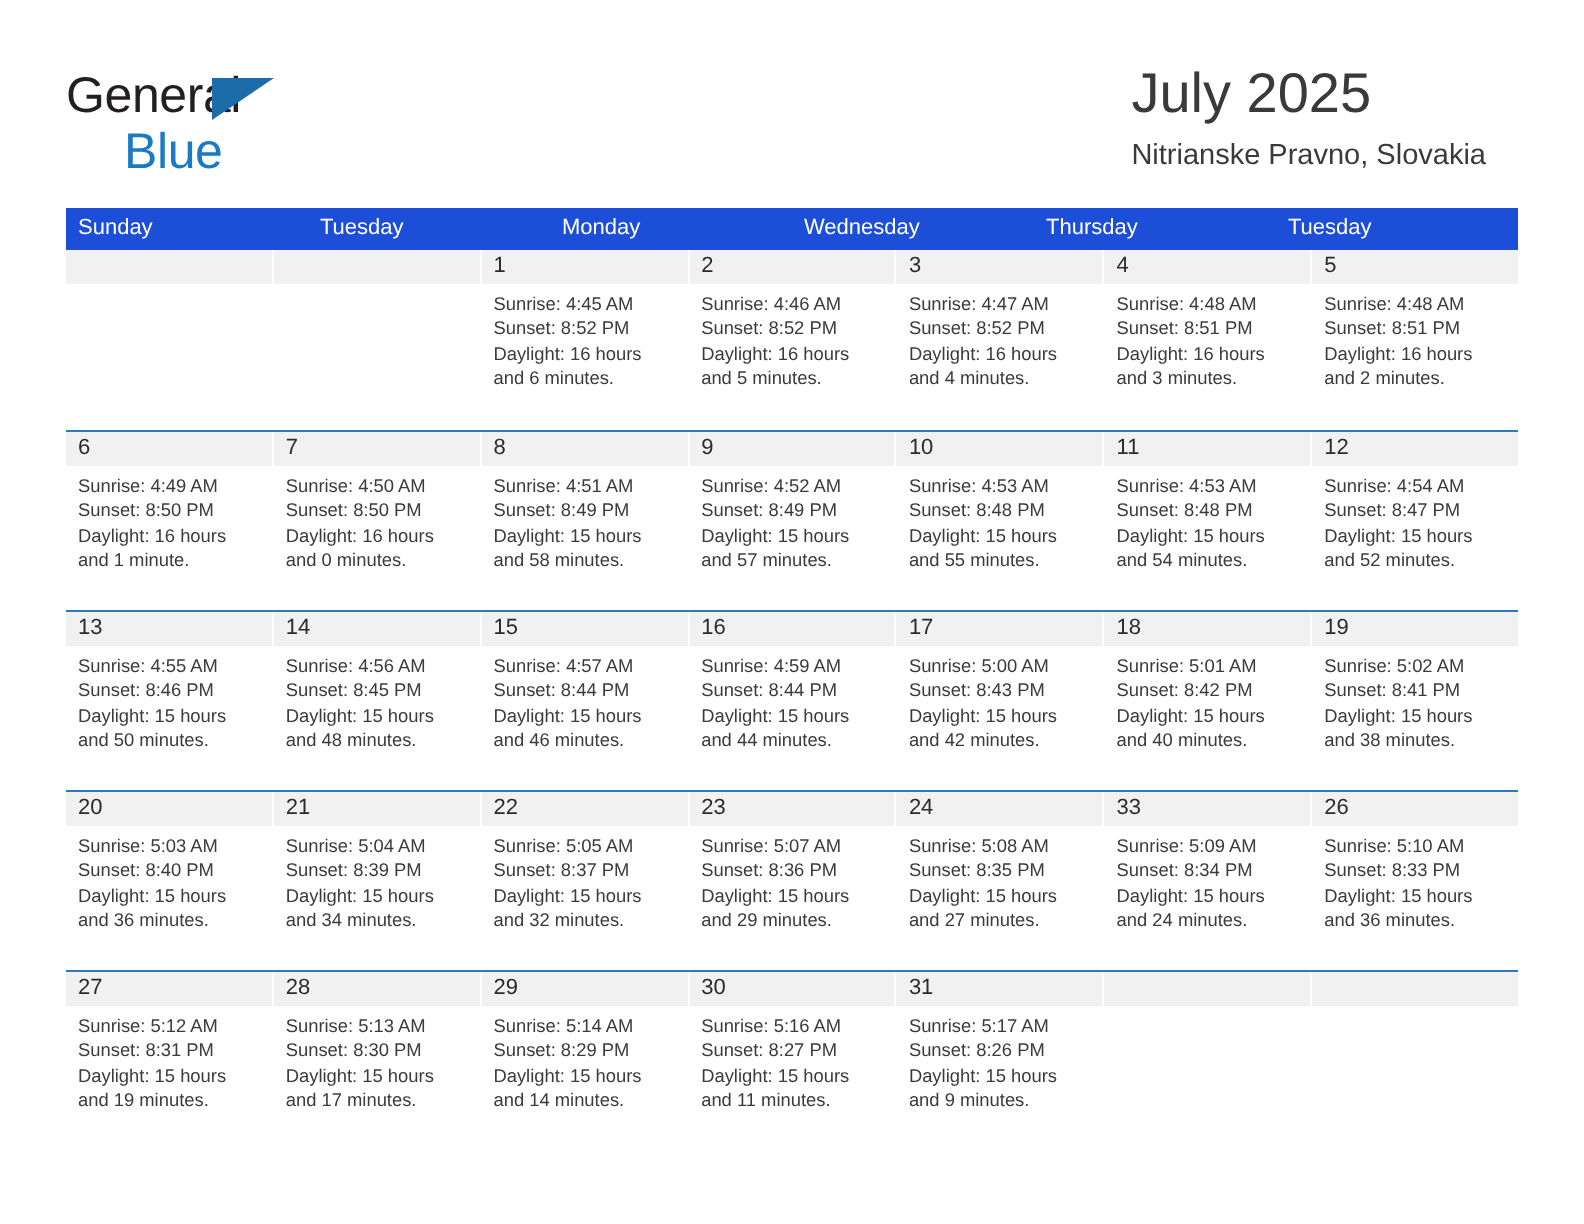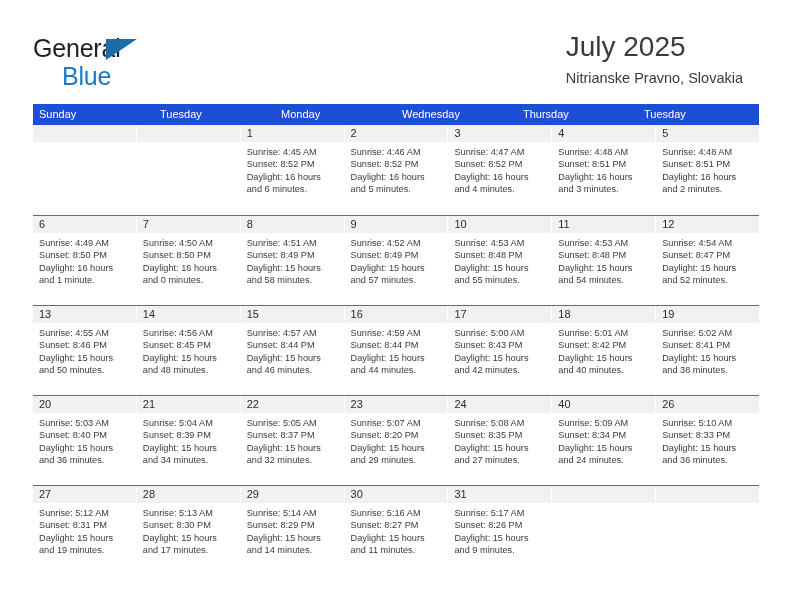--- a/index.html
+++ b/index.html
@@ -365,36 +365,36 @@
           <div>Sunrise: 5:05 AM</div>
           <div>Sunset: 8:37 PM</div>
           <div>Daylight: 15 hours</div>
           <div>and 32 minutes.</div>
         </div>
       </div>
       <div class="day-cell">
         <div class="day-number">23</div>
         <div class="day-info">
           <div>Sunrise: 5:07 AM</div>
-          <div>Sunset: 8:20 PM</div>
+          <div>Sunset: 8:36 PM</div>
           <div>Daylight: 15 hours</div>
           <div>and 29 minutes.</div>
         </div>
       </div>
       <div class="day-cell">
         <div class="day-number">24</div>
         <div class="day-info">
           <div>Sunrise: 5:08 AM</div>
           <div>Sunset: 8:35 PM</div>
           <div>Daylight: 15 hours</div>
           <div>and 27 minutes.</div>
         </div>
       </div>
       <div class="day-cell">
-        <div class="day-number">40</div>
+        <div class="day-number">33</div>
         <div class="day-info">
           <div>Sunrise: 5:09 AM</div>
           <div>Sunset: 8:34 PM</div>
           <div>Daylight: 15 hours</div>
           <div>and 24 minutes.</div>
         </div>
       </div>
       <div class="day-cell">
         <div class="day-number">26</div>
         <div class="day-info">

